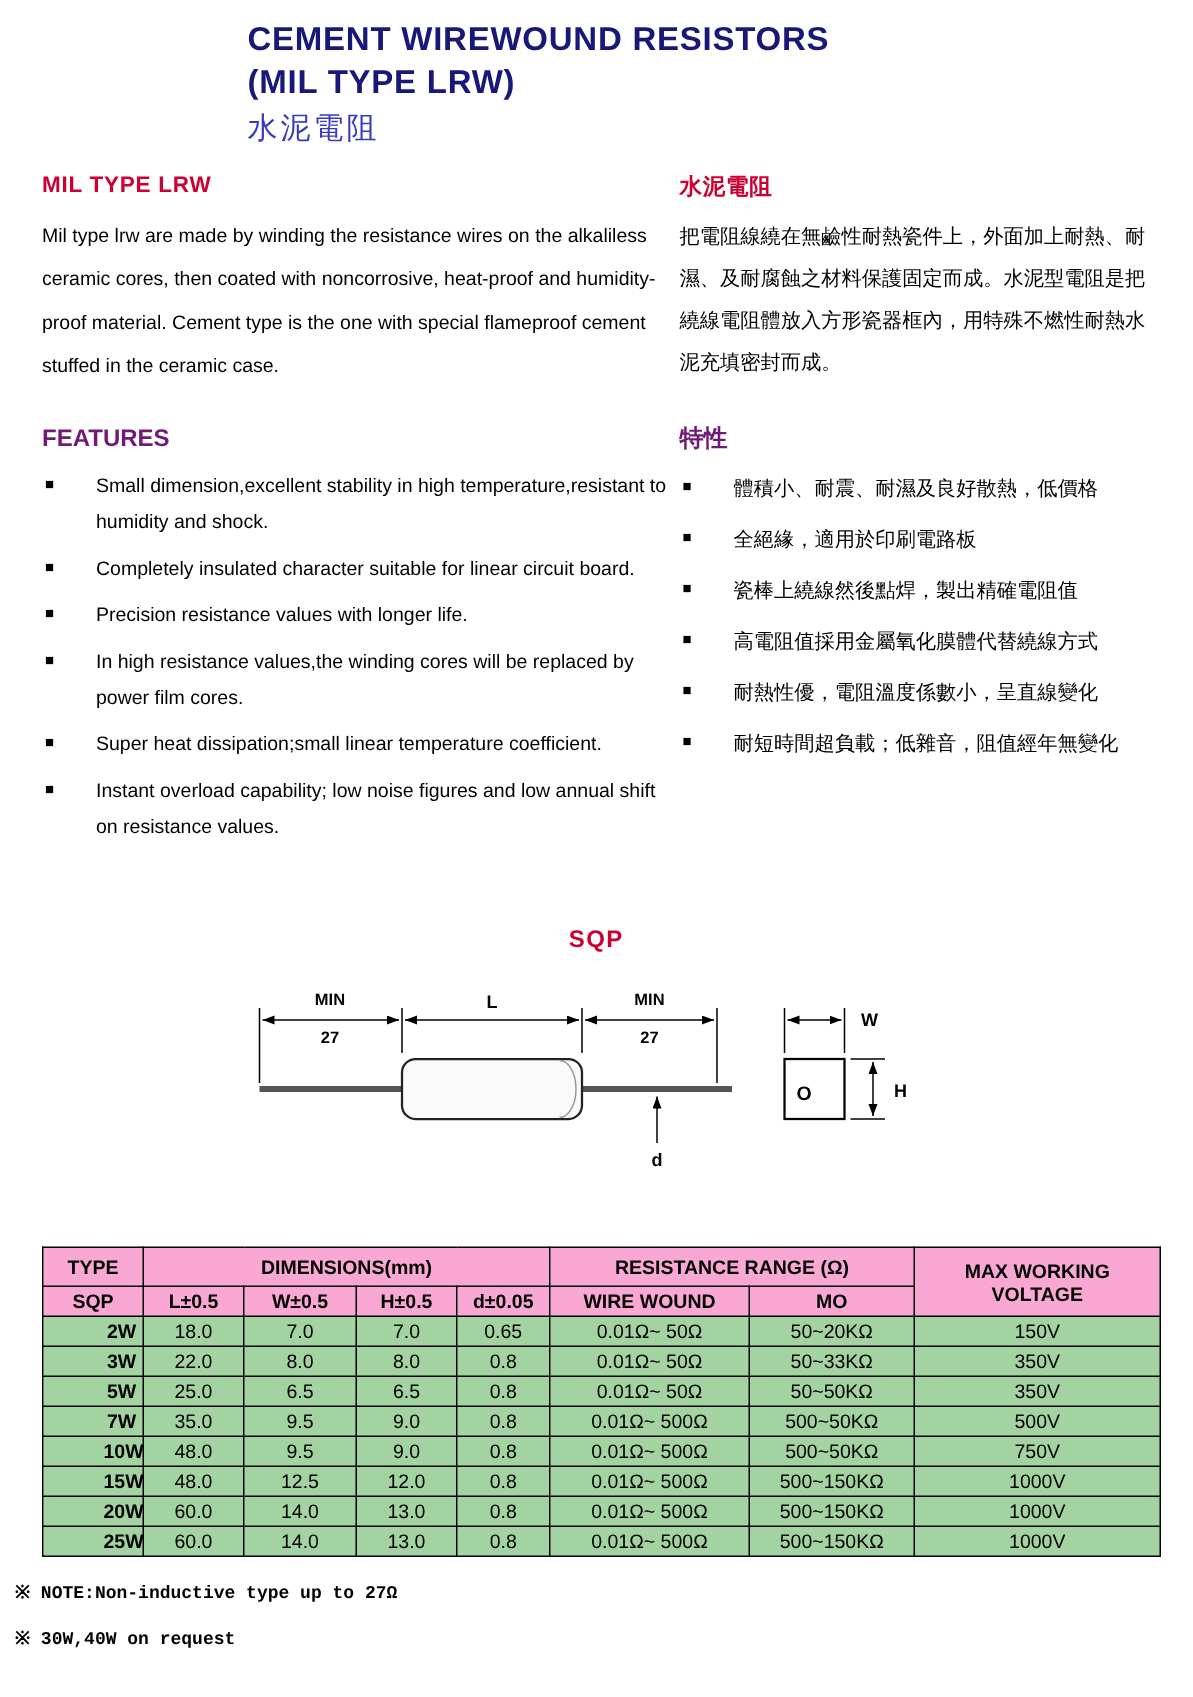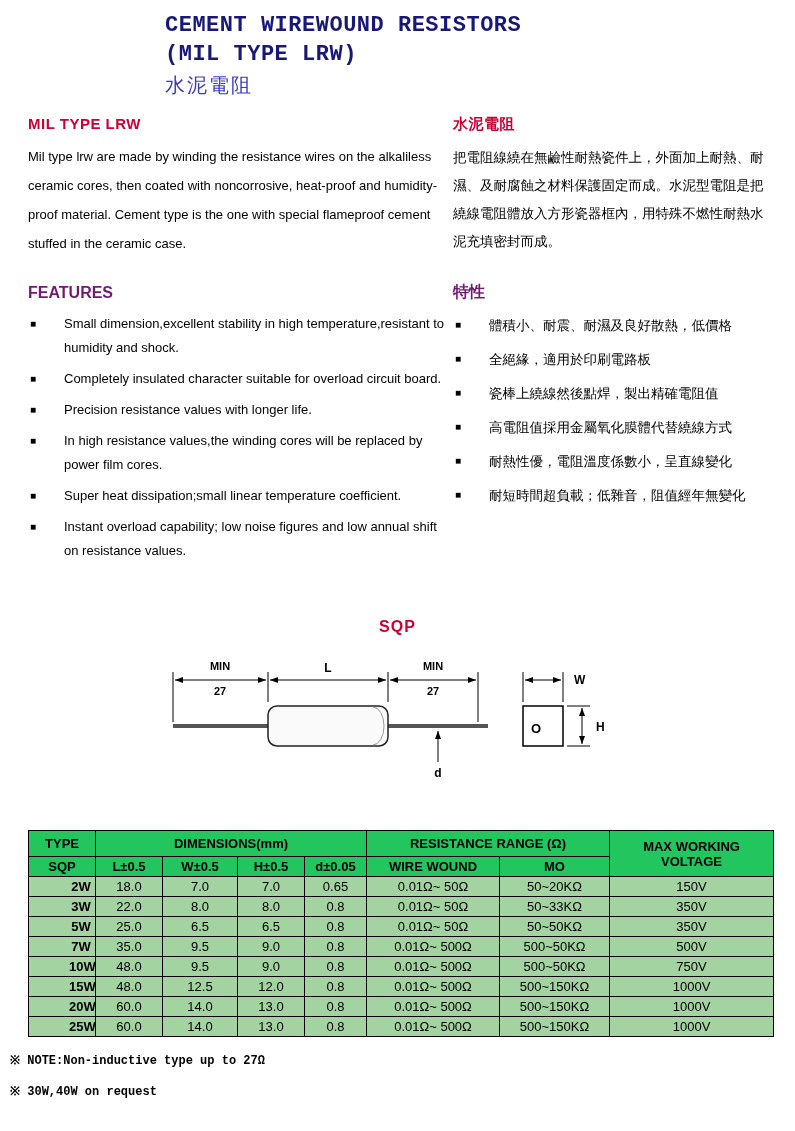--- a/index.html
+++ b/index.html
@@ -11,21 +11,20 @@
   .page { padding: 12px 28px 30px 28px; box-sizing: border-box; }
 
   
   .title-block { margin-left: 137px; }
   .title-main {
     color: #181878;
     font-size: 22px;
     font-weight: bold;
     line-height: 1.3;
     letter-spacing: 0.5px;
-    font-family: Liberation Mono, monospace;
   }
   .title-cn {
     color: #3a3ac0;
     font-size: 20px;
     margin-top: 3px;
     letter-spacing: 2px;
   }
 
   
   .columns { display: flex; margin-top: 16px; }
@@ -95,21 +94,21 @@
     table-layout: fixed;
     font-size: 13px;
   }
   .spec-table th, .spec-table td {
     border: 1px solid #000;
     text-align: center;
     padding: 2px 2px;
     height: 19px;
     box-sizing: border-box;
   }
-  .spec-table th { background: #22c55e; font-weight: bold; }
+  .spec-table th { background: #f9a8d4; font-weight: bold; }
   .spec-table td { background: #a3d3a0; font-weight: normal; }
   .spec-table td.rowhead { font-weight: bold; padding-left: 40px; }
   .spec-table th.tall { height: 26px; }
 
   
   .notes { margin-top: 10px; margin-left: -18px; }
   .note-line { font-size: 12px; font-weight: bold; margin-top: 14px; font-family: Liberation Mono, monospace; }
 </style>
 </head>
 <body>
@@ -124,21 +123,21 @@
 
   <div class="columns">
 
     <div class="col-left">
       <h3 class="red-heading">MIL TYPE   LRW</h3>
       <p class="body-text">Mil type lrw are made by winding the resistance wires on the alkaliless ceramic cores, then coated with noncorrosive, heat-proof and humidity-proof material. Cement type is the one with special flameproof cement stuffed in the ceramic case.</p>
 
       <h3 class="features-heading">FEATURES</h3>
       <ul class="square-list">
           <li>Small dimension,excellent stability in high temperature,resistant to humidity and shock.</li>
-          <li>Completely insulated character suitable for overload circuit board.</li>
+          <li>Completely insulated character suitable for linear circuit board.</li>
           <li>Precision resistance values with longer life.</li>
           <li>In high resistance values,the winding cores will be replaced by power film cores.</li>
           <li>Super heat dissipation;small linear temperature coefficient.</li>
           <li>Instant overload capability; low noise figures and low annual shift on resistance values.</li>
         </ul>
     </div>
 
     <div class="col-right">
       <h3 class="red-heading">水泥電阻</h3>
       <p class="body-text-cn">把電阻線繞在無鹼性耐熱瓷件上，外面加上耐熱、耐濕、及耐腐蝕之材料保護固定而成。水泥型電阻是把繞線電阻體放入方形瓷器框內，用特殊不燃性耐熱水泥充填密封而成。</p>

